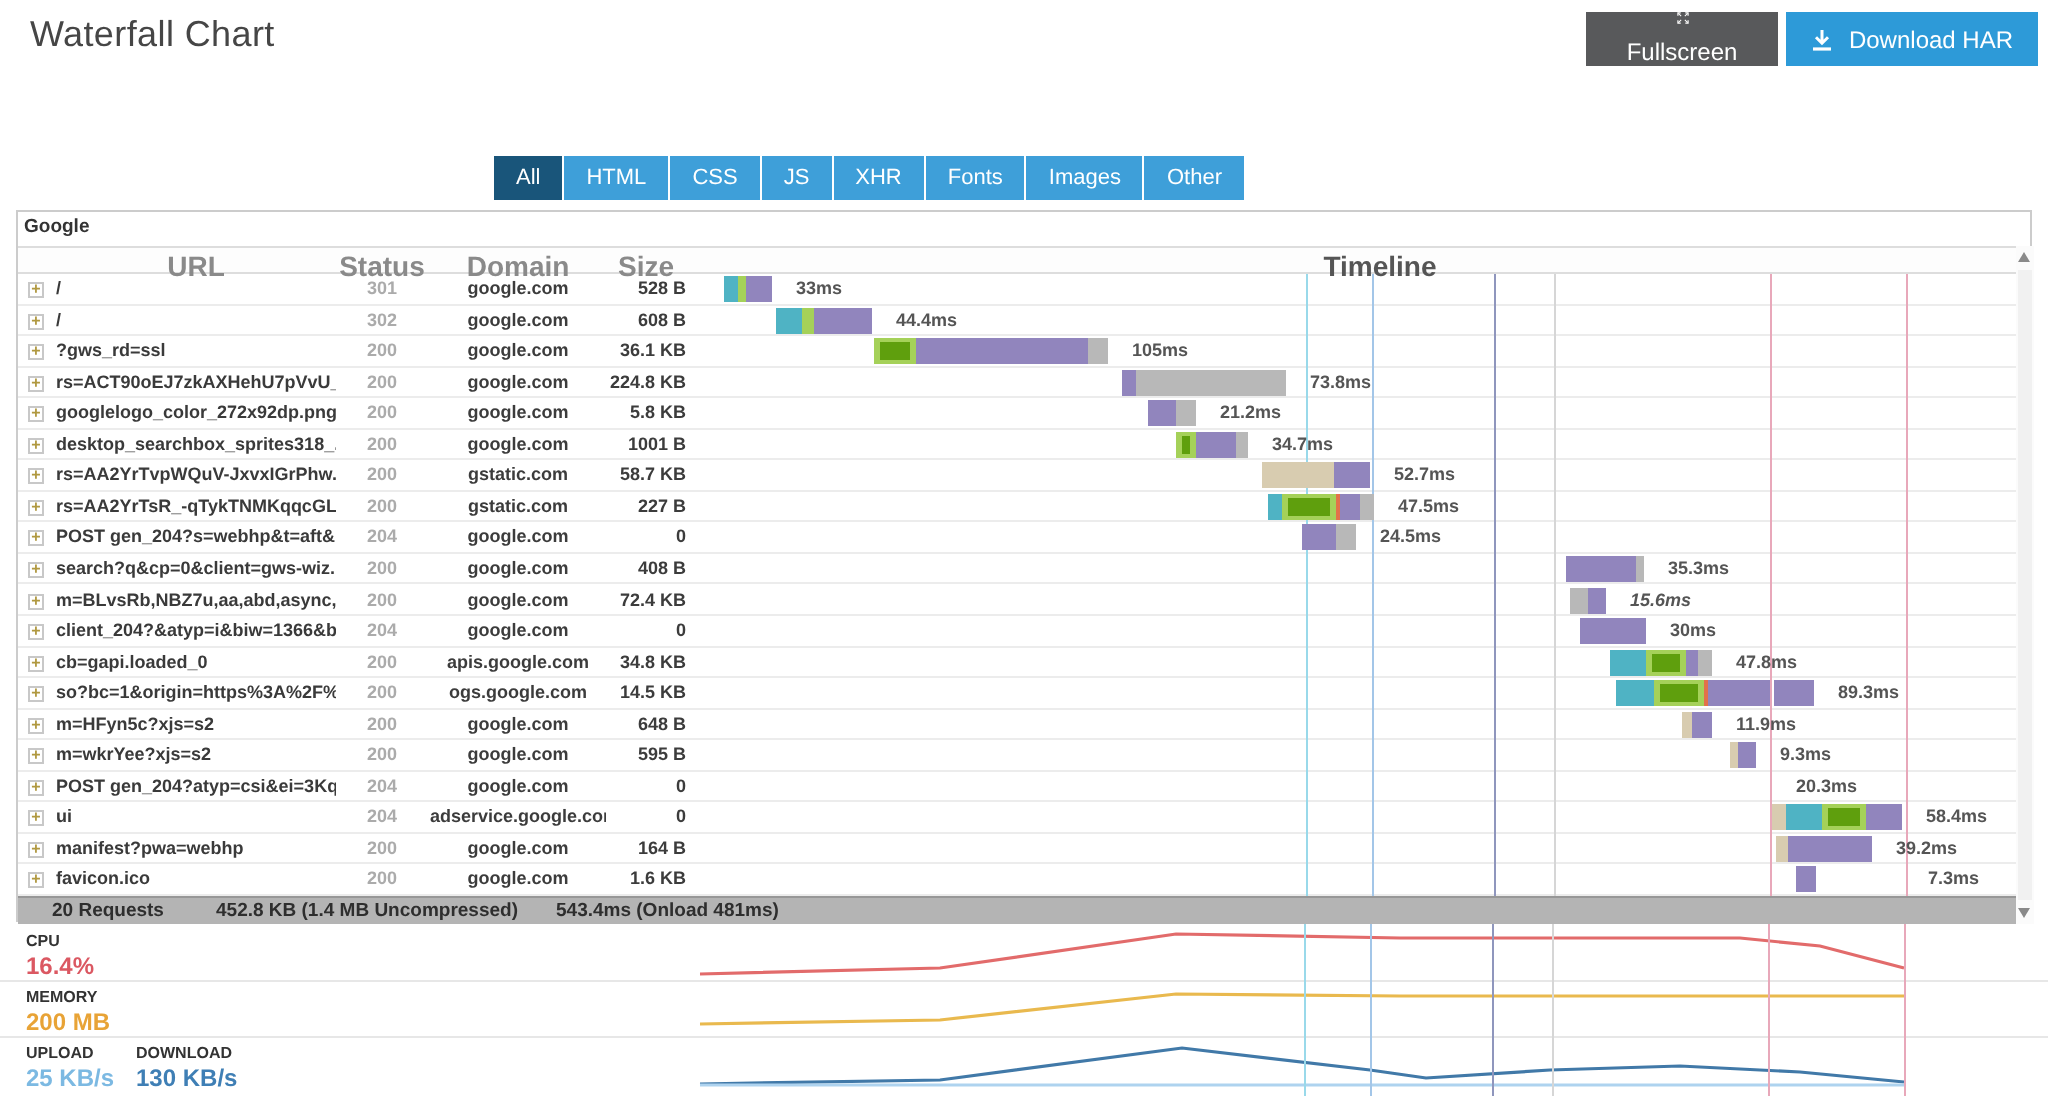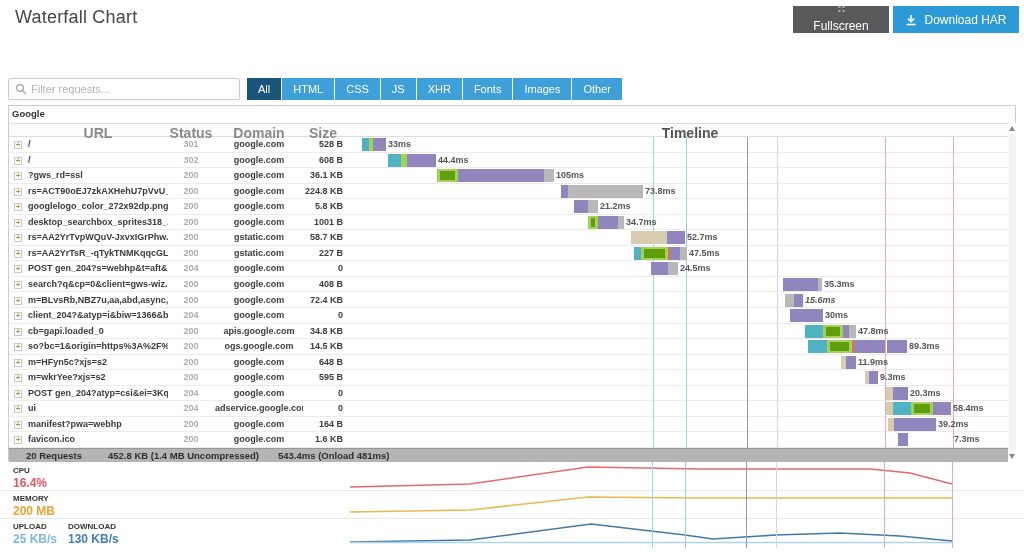--- a/index.html
+++ b/index.html
@@ -47,21 +47,21 @@
   .c-url    { left:19px;  width:140px; font-weight:700; color:#3a3a3a; }
   .c-status { left:158px; width:48px;  text-align:center; color:#ababab; font-weight:700; }
   .c-domain { left:206px; width:88px;  text-align:center; font-weight:700; }
   .c-size   { left:294px; width:40px;  text-align:right;  font-weight:700; }
   .plus-box { position:absolute; left:5px; top:4px; width:8px; height:8px; border:1px solid #c8c8c8;
               background:#fff; color:#b0983f; font-size:8px; line-height:6px; text-align:center;
               font-weight:700; cursor:pointer; }
   .bar { position:absolute; top:1px; height:13px; display:flex; align-items:stretch; z-index:3; }
   .seg { position:relative; display:block; height:13px; }
   .seg .inner { position:absolute; left:3px; right:3px; top:2px; bottom:2px; }
-  .bar-label { font-size:9px; font-weight:600; color:#555; line-height:13px; margin-left:2px; white-space:nowrap; }
+  .bar-label { font-size:9px; font-weight:600; color:#555; line-height:13px; margin-left:12px; white-space:nowrap; }
 
   .marker { position:absolute; width:1px; top:0; bottom:0; z-index:1; }
   #table-markers  { left:0; top:31px;  width:999px; height:311px; pointer-events:none; }
   #bottom-markers { left:0; top:0;     width:1024px; height:86px;  pointer-events:none; }
 
   #summary-bar { left:0; top:342px; width:999px; height:14px; background:#b4b4b4;
                  border-top:1px solid #979797; font-size:9.5px; font-weight:700; color:#2e2e2e; }
   #summary-bar span { position:absolute; top:1px; white-space:nowrap; }
   #sum-requests { left:17px; } #sum-size { left:99px; } #sum-time { left:269px; }
 
@@ -93,27 +93,20 @@
     <span>Fullscreen</span>
   </button>
   <button id="download-btn" class="abs top-btn" style="background: rgb(45, 154, 216);">
     <svg width="12" height="12" viewBox="0 0 12 12">
       <path d="M6 1v6M3 4.6 6 7.6 9 4.6" stroke="#fff" stroke-width="1.5" fill="none"></path>
       <path d="M1.5 10.5h9" stroke="#fff" stroke-width="1.6"></path>
     </svg>
     <span>Download HAR</span>
   </button>
 
-  <div id="filter-box" class="abs">
-    <svg width="12" height="12" viewBox="0 0 12 12">
-      <circle cx="5" cy="5" r="3.4" stroke="#9aa4ab" fill="none" stroke-width="1.2"></circle>
-      <path d="M7.6 7.6 11 11" stroke="#9aa4ab" stroke-width="1.2"></path>
-    </svg>
-    <input id="filter-input" type="text" placeholder="Filter requests..." style="">
-  </div>
   <div id="tabs" class="abs">
       <div class="tab active">All</div>
       <div class="tab">HTML</div>
       <div class="tab">CSS</div>
       <div class="tab">JS</div>
       <div class="tab">XHR</div>
       <div class="tab">Fonts</div>
       <div class="tab">Images</div>
       <div class="tab">Other</div>
     </div>
@@ -349,21 +342,21 @@
             <span class="seg" style="width: 9px; background: rgb(145, 133, 189);"></span>
             <span class="bar-label">9.3ms</span>
           </div>
         </div>
         <div class="row" style="top: 248.8px;">
           <div class="plus-box">+</div>
           <div class="cell c-url">POST gen_204?atyp=csi&amp;ei=3Kq...</div>
           <div class="cell c-status">204</div>
           <div class="cell c-domain">google.com</div>
           <div class="cell c-size">0</div>
-          <div class="bar" style="left: 877px;">
+          <div class="bar" style="left: 877px; flex-direction: column;">
             <span class="seg" style="width: 7px; background: rgb(216, 204, 176);"></span>
             <span class="seg" style="width: 15px; background: rgb(145, 133, 189);"></span>
             <span class="bar-label">20.3ms</span>
           </div>
         </div>
         <div class="row" style="top: 264.35px;">
           <div class="plus-box">+</div>
           <div class="cell c-url">ui</div>
           <div class="cell c-status">204</div>
           <div class="cell c-domain">adservice.google.com</div>

